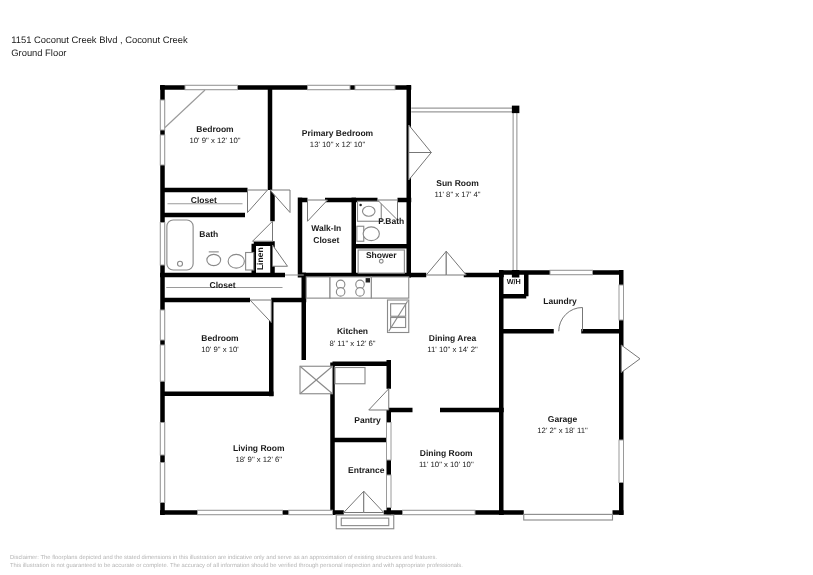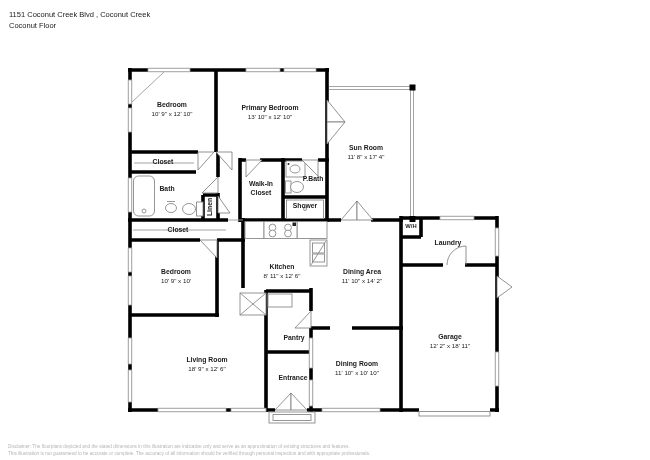--- a/index.html
+++ b/index.html
@@ -1,20 +1,20 @@
 <!DOCTYPE html>
 <html><head>
 <meta charset="utf-8">
 <style>
   html,body{margin:0;padding:0;}
   body{
     width:650px;height:460px;position:relative;overflow:hidden;
     background:#fff;font-family:"Liberation Sans",sans-serif;
   }
-  #title{position:absolute;left:9px;top:9px;color:#1a1a1a;}
+  #title{position:absolute;left:9px;top:26px;color:#1a1a1a;}
   #title .l1{font-size:7.5px;line-height:11px;}
   #title .l2{font-size:7.5px;line-height:11px;}
   #plan{position:absolute;left:0;top:0;}
   .w{stroke:var(--wall,#000);stroke-width:3.6;fill:none;stroke-linecap:butt;}
   .t{stroke:var(--window,#9a9a9a);stroke-width:0.9;fill:none;}
   .win{fill:#fff;stroke:var(--window,#9a9a9a);stroke-width:0.8;}
   .f{stroke:var(--fixture,#8a8a8a);stroke-width:0.9;fill:#fff;}
   .fd{fill:#222;stroke:none;}
   .door{stroke:#777;stroke-width:0.8;fill:#fff;}
   .arc{stroke:#777;stroke-width:0.8;fill:none;}
@@ -27,21 +27,21 @@
   .vert{transform:translate(-50%,-50%) rotate(-90deg);}
   .small .rn{font-size:5.8px;}
   #disclaimer{position:absolute;left:8px;top:443px;color:var(--disclaimer,#b5b5b5);
     font-size:6px;transform:scale(0.78);transform-origin:0 0;line-height:9px;white-space:nowrap;}
 </style>
 </head>
 <body style="--wall: #000000; --window: #9a9a9a; --fixture: #8a8a8a; --label: #1a1a1a; --disclaimer: #b5b5b5;">
 
 <div id="title">
   <div class="l1">1151 Coconut Creek Blvd , Coconut Creek</div>
-  <div class="l2">Coconut Floor</div>
+  <div class="l2">Ground Floor</div>
 </div>
 
 <svg id="plan" width="650" height="460" viewBox="0 0 650 460">
 
   <g>
     <path class="w" d="M128,70 H329 M130,68 V412 M128,410 H275 M307,410 H403 M327,68 V222"></path>
   </g>
   <g>
 
     <path class="w" d="M216,70 V152 M130,152 H198 M130,172 H196 M218,152 V177 M218,193 V221"></path>

